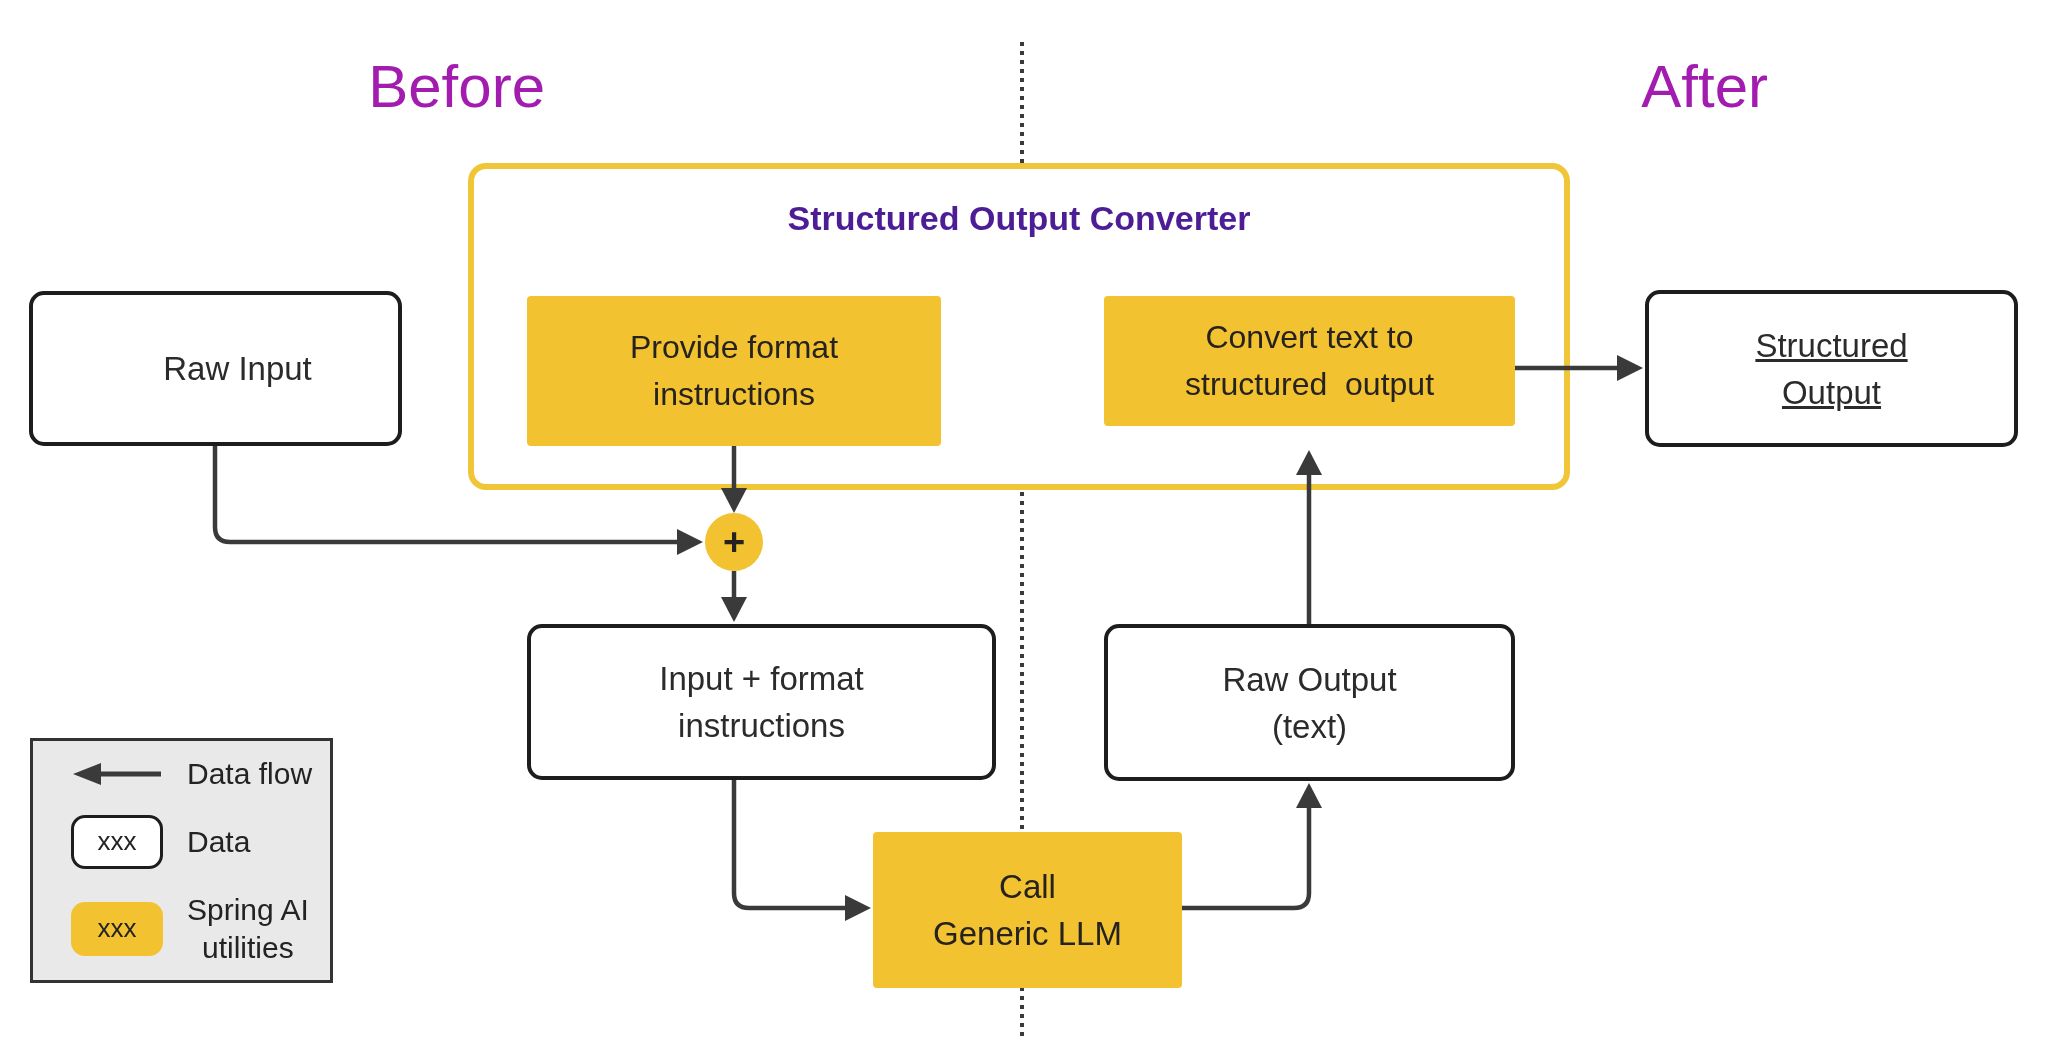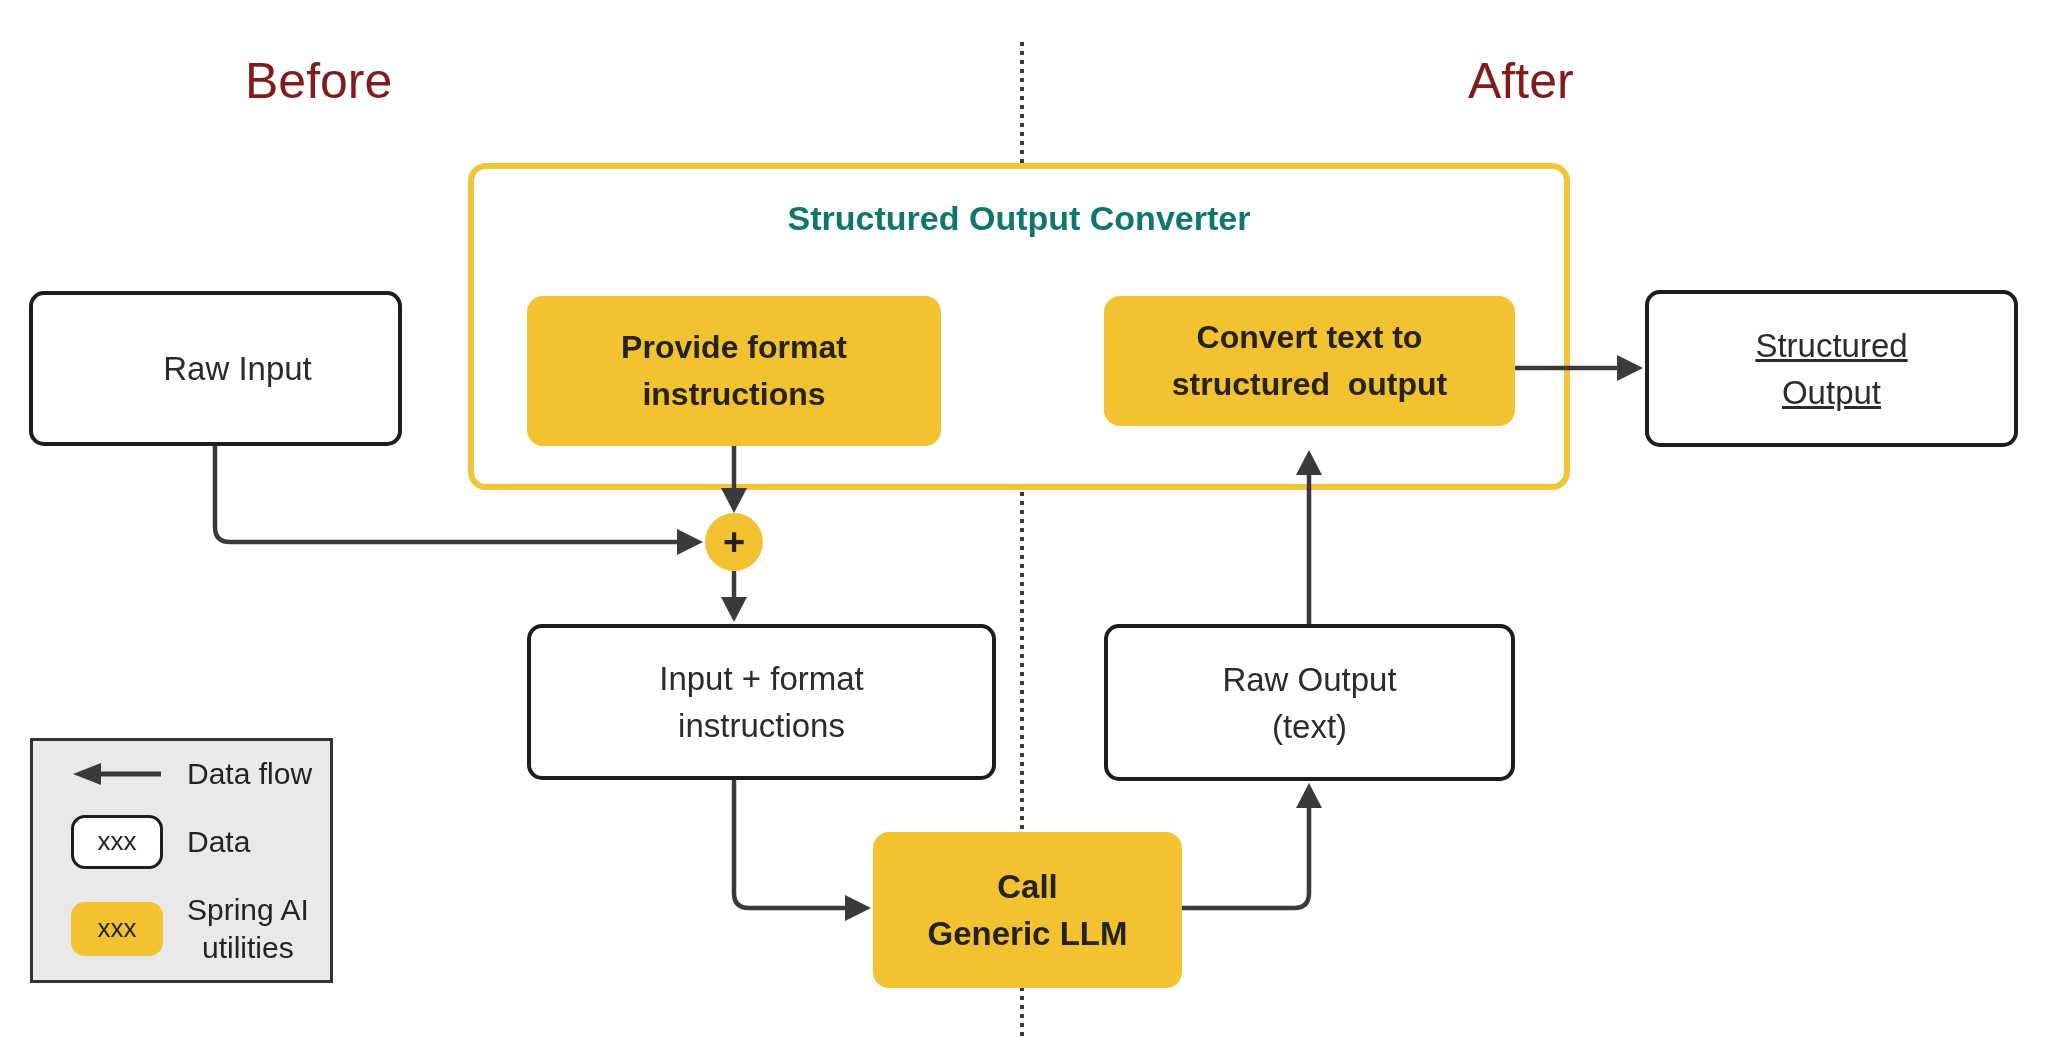--- a/index.html
+++ b/index.html
@@ -6,51 +6,51 @@
   .canvas{
     position:relative;width:2048px;height:1037px;background:#fff;overflow:hidden;
     font-family:"Liberation Sans","DejaVu Sans",sans-serif;color:var(--text,#212121);
   }
   
   .divider{
     position:absolute;left:1020px;top:42px;width:4px;height:995px;z-index:0;
     background:repeating-linear-gradient(to bottom,var(--line,#3a3a3a) 0 4px,transparent 4px 9px);
   }
   .phase-label{
-    position:absolute;top:52px;width:300px;text-align:left;
-    font-size:50px;font-weight:400;color:#7f1d1d;z-index:1;
+    position:absolute;top:52px;width:300px;text-align:right;
+    font-size:60px;font-weight:400;color:#a21caf;z-index:1;
   }
   .phase-label.before{left:245px;}
   .phase-label.after{left:1468px;}
   
   .container-box{
     position:absolute;left:468px;top:163px;width:1102px;height:327px;
     background:#fff;border:6px solid var(--container-border,#f0c638);
     border-radius:18px;box-sizing:border-box;z-index:1;
   }
   .container-title{
-    margin-top:30px;text-align:center;font-size:34px;font-weight:700;color:#0f766e;
+    margin-top:30px;text-align:center;font-size:34px;font-weight:700;color:#4c1d95;
   }
   
   svg.arrows{position:absolute;left:0;top:0;width:2048px;height:1037px;z-index:2;}
   .flow-line{stroke:var(--line,#3a3a3a);stroke-width:4.5;fill:none;}
   .flow-head{fill:var(--line,#3a3a3a);stroke:none;}
   
   .node{
     position:absolute;display:flex;align-items:center;justify-content:center;
     box-sizing:border-box;z-index:3;text-align:center;
   }
   .node .node-label{white-space:pre-wrap;line-height:47px;}
   .data-node{
     background:#fff;border:4px solid var(--box-border,#1d1d1b);border-radius:15px;
     font-size:33px;font-weight:400;color:#2b2b2b;
   }
   .utility-node{
-    background:var(--yellow,#f2c230);border:none;border-radius:16px;
-    font-size:32px;font-weight:700;color:var(--text-on-yellow,#262220);
+    background:var(--yellow,#f2c230);border:none;border-radius:4px;
+    font-size:32px;font-weight:400;color:var(--text-on-yellow,#262220);
   }
   .raw-input{left:29px;top:291px;width:373px;height:155px;padding-left:44px;}
   .structured-output{left:1645px;top:290px;width:373px;height:157px;text-decoration:underline;}
   .provide-format{left:527px;top:296px;width:414px;height:150px;}
   .convert-text{left:1104px;top:296px;width:411px;height:130px;}
   .input-format{left:527px;top:624px;width:469px;height:156px;}
   .raw-output{left:1104px;top:624px;width:411px;height:157px;}
   .call-llm{left:873px;top:832px;width:309px;height:156px;font-size:33px;}
   .plus-circle{
     position:absolute;left:705px;top:513px;width:58px;height:58px;border-radius:50%;

